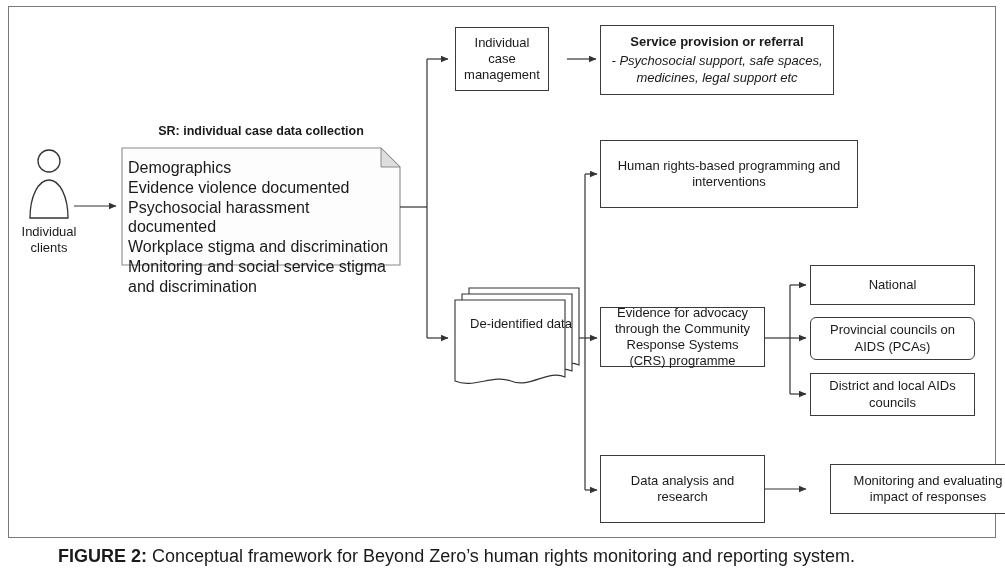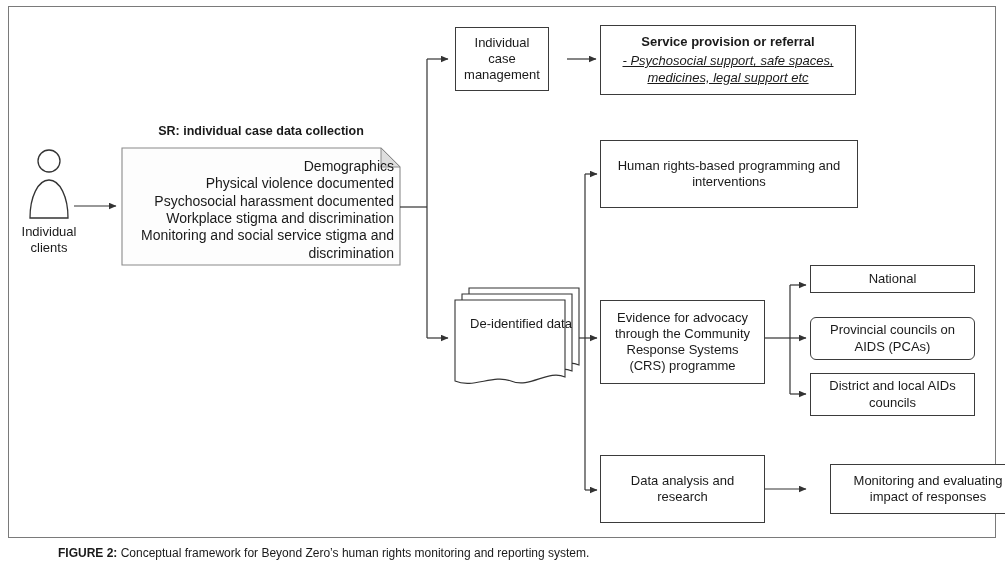--- a/index.html
+++ b/index.html
@@ -19,35 +19,35 @@
     padding:3px 6px;
   }
   .bold{font-weight:bold;}
   .italic{font-style:italic;}
   .collection-title{
     position:absolute;z-index:2;left:122px;top:124px;width:278px;text-align:center;
     font-size:12.5px;
     font-weight:bold;
   }
   .collection-text{
-    position:absolute;z-index:2;left:128px;top:158px;width:266px;text-align:right;
-    font-size:14px;line-height:1.24;
+    position:absolute;z-index:2;left:128px;top:158px;width:266px;text-align:left;
+    font-size:16px;line-height:1.24;
   }
   .person-label{
     position:absolute;z-index:2;left:12px;top:224px;width:74px;text-align:center;
     font-size:13px;line-height:1.25;
   }
   .deid-label{
     position:absolute;z-index:2;left:466px;top:316px;width:110px;text-align:center;
     font-size:13px;line-height:1.3;
   }
   .caption{
-    position:absolute;left:10px;top:546px;font-size:12px;z-index:2;padding-left:48px;
+    position:absolute;left:10px;top:546px;font-size:18px;z-index:2;padding-left:48px;
   }
-  .service-detail{margin-top:3px;text-decoration:underline;}
+  .service-detail{margin-top:3px;}
 </style>
 </head>
 <body>
 
 <div id="canvas">
 
   <div class="figure-border"></div>
 
   <svg class="diagram" width="1005" height="572" viewBox="0 0 1005 572">
     <defs>
@@ -96,50 +96,50 @@
 
       <path d="M765,489 H806" marker-end="url(#arr)"></path>
     </g>
   </svg>
 
   <div class="person-label">Individual clients</div>
 
   <div class="collection-title">SR: individual case data collection</div>
   <div class="collection-text">
     <div>Demographics</div>
-    <div>Physical violence documented</div>
+    <div>Evidence violence documented</div>
     <div>Psychosocial harassment documented</div>
     <div>Workplace stigma and discrimination</div>
     <div>Monitoring and social service stigma and discrimination</div>
   </div>
 
   <div class="box" style="left:455px;top:27px;width:94px;height:64px;">
     <div>Individual case management</div>
   </div>
 
-  <div class="box" style="left:600px;top:25px;width:256px;height:70px;">
+  <div class="box" style="left:600px;top:25px;width:234px;height:70px;">
     <div class="bold">Service provision or referral</div>
     <div class="italic service-detail">- Psychosocial support, safe spaces, medicines, legal support etc</div>
   </div>
 
   <div class="deid-label">De-identified data</div>
 
   <div class="box" style="left:600px;top:140px;width:258px;height:68px;justify-content:center;">
     <div>Human rights-based programming and interventions</div>
   </div>
 
-  <div class="box" style="left:600px;top:300px;width:165px;height:84px;">
+  <div class="box" style="left:600px;top:307px;width:165px;height:60px;">
     <div>Evidence for advocacy through the Community Response Systems (CRS) programme</div>
   </div>
 
   <div class="box" style="left:600px;top:455px;width:165px;height:68px;">
     <div>Data analysis and research</div>
   </div>
 
-  <div class="box" style="left:810px;top:265px;width:165px;height:28px;">
+  <div class="box" style="left:810px;top:265px;width:165px;height:40px;">
     <div>National</div>
   </div>
 
   <div class="box" style="left:810px;top:317px;width:165px;height:43px;border-radius:6px;">
     <div>Provincial councils on AIDS (PCAs)</div>
   </div>
 
   <div class="box" style="left:810px;top:373px;width:165px;height:43px;">
     <div>District and local AIDs councils</div>
   </div>

